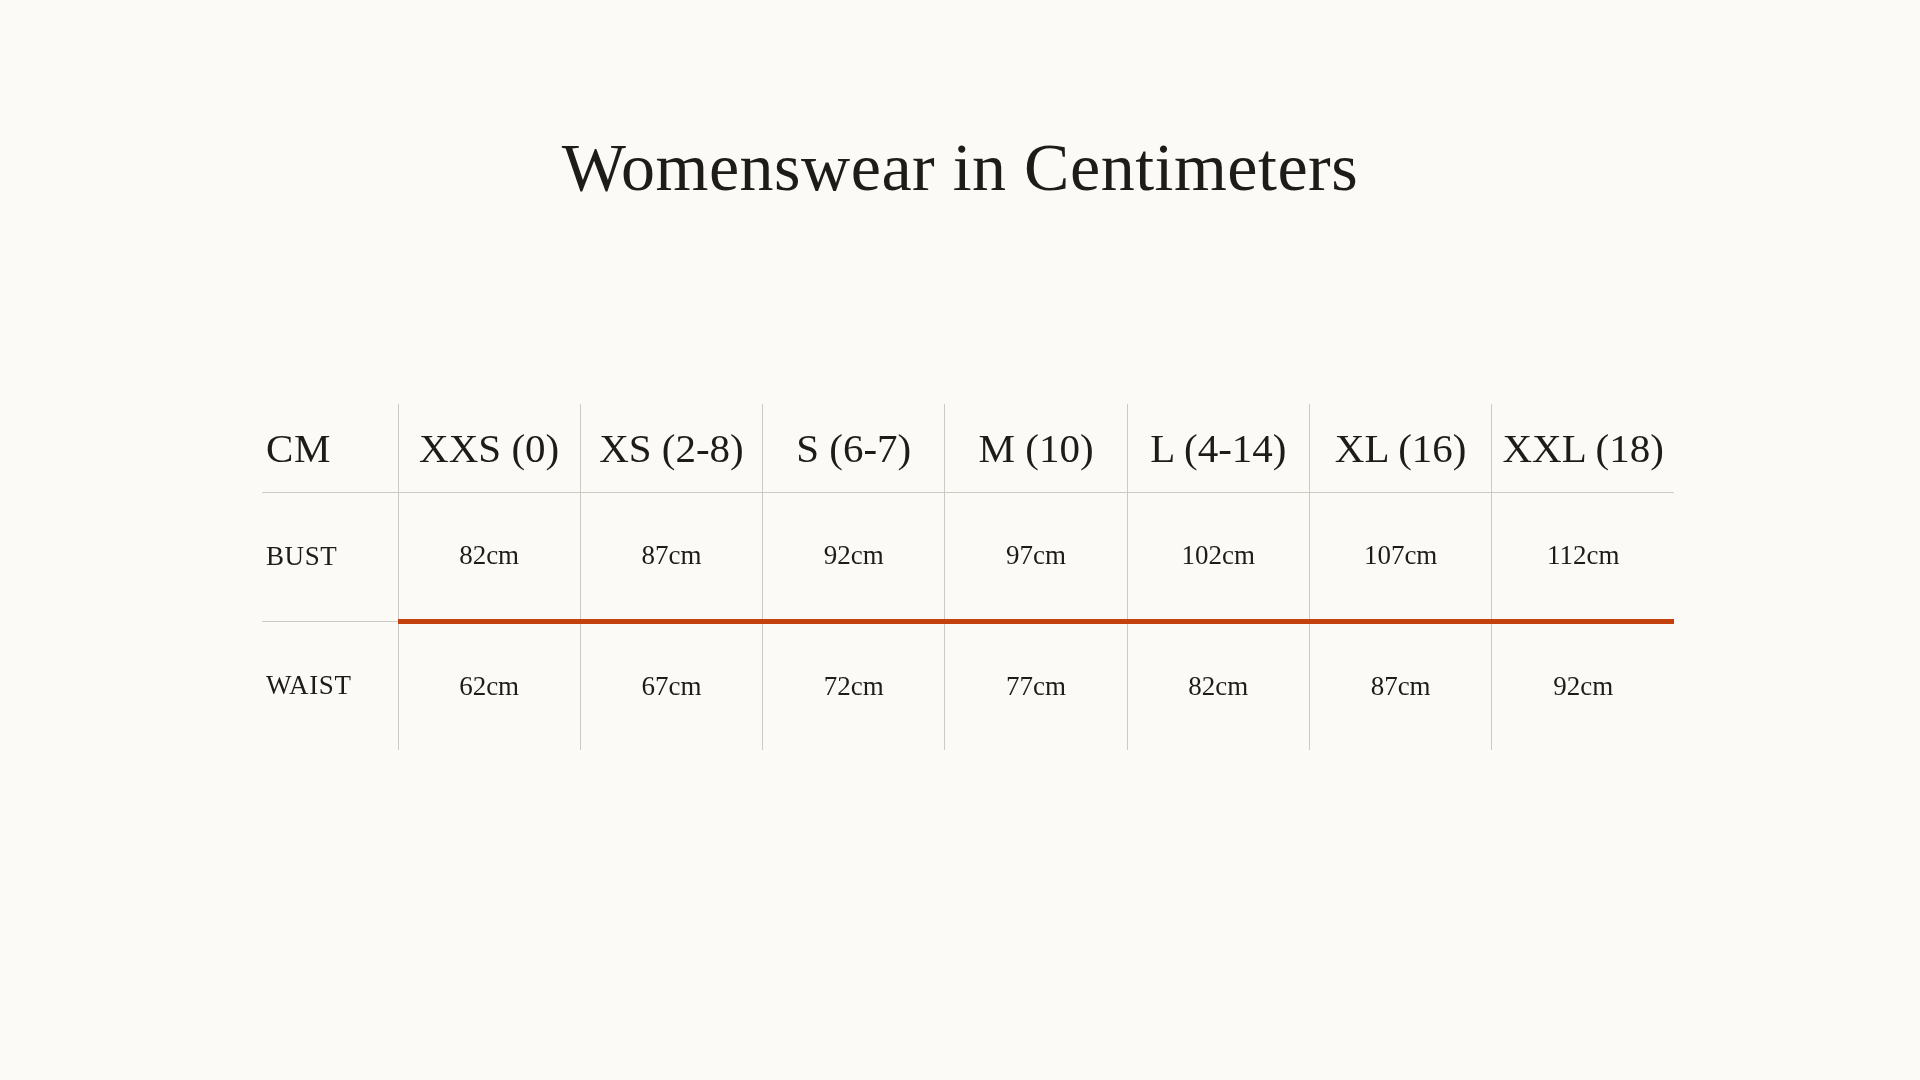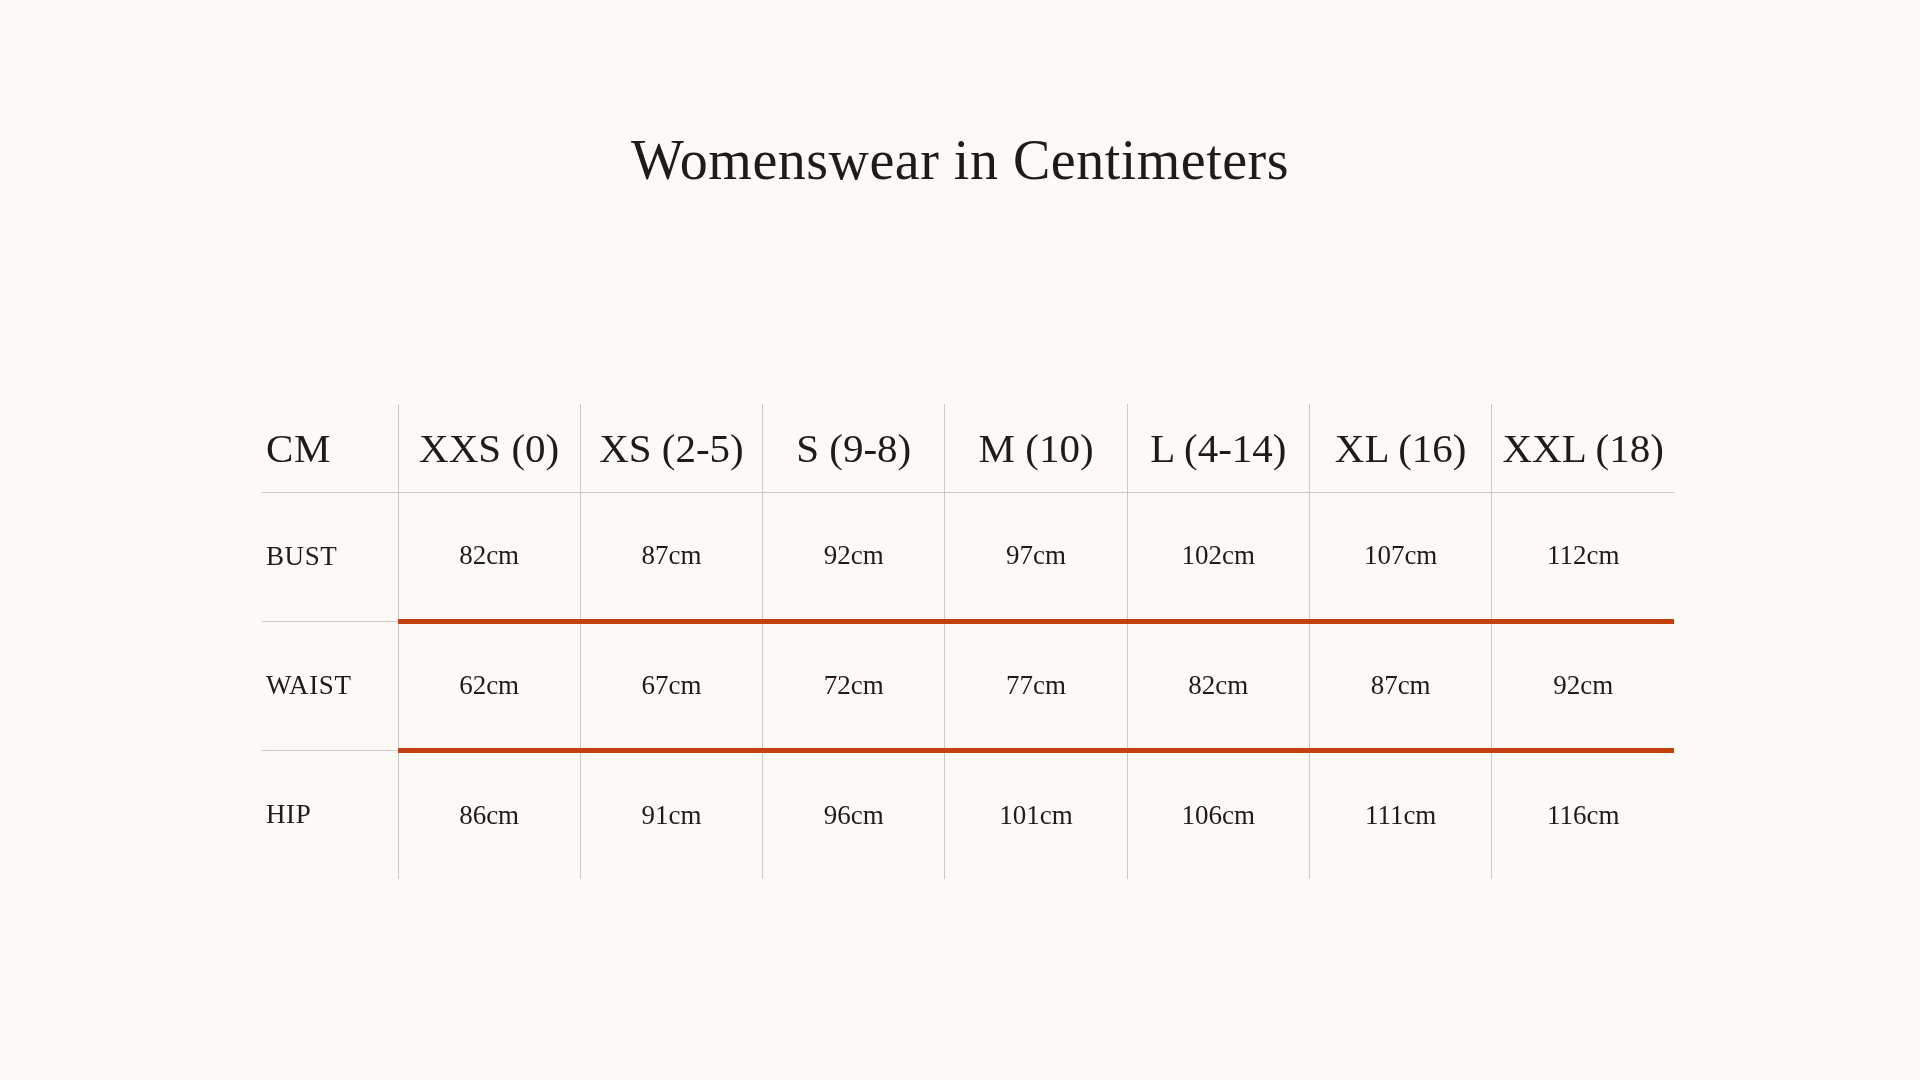--- a/index.html
+++ b/index.html
@@ -20,21 +20,21 @@
     height: 1080px;
     box-sizing: border-box;
   }
   .title {
     position: absolute;
     top: 128px;
     left: 0;
     width: 1920px;
     text-align: center;
     font-family: "Liberation Serif", serif;
-    font-size: 56px;
+    font-size: 68px;
     font-weight: 400;
     letter-spacing: 0.5px;
     color: #1E1C19;
     white-space: nowrap;
   }
   .table-wrap {
     position: absolute;
     top: 404px;
     left: 262px;
     width: 1412px;
@@ -108,22 +108,22 @@
         <col class="size-col">
         <col class="size-col">
         <col class="size-col">
         <col class="size-col">
         <col class="size-col">
       </colgroup>
       <thead>
         <tr>
           <th class="row-label">CM</th>
           <th>XXS (0)</th>
-          <th>XS (2-5)</th>
-          <th>S (9-8)</th>
+          <th>XS (2-8)</th>
+          <th>S (6-7)</th>
           <th>M (10)</th>
           <th>L (4-14)</th>
           <th>XL (16)</th>
           <th>XXL (18)</th>
         </tr>
       </thead>
       <tbody>
         <tr>
           <td class="row-label">BUST</td>
           <td>82cm</td>
@@ -137,27 +137,17 @@
         <tr>
           <td class="row-label">WAIST</td>
           <td>62cm</td>
           <td>67cm</td>
           <td>72cm</td>
           <td>77cm</td>
           <td>82cm</td>
           <td>87cm</td>
           <td>92cm</td>
         </tr>
-        <tr>
-          <td class="row-label">HIP</td>
-          <td>86cm</td>
-          <td>91cm</td>
-          <td>96cm</td>
-          <td>101cm</td>
-          <td>106cm</td>
-          <td>111cm</td>
-          <td>116cm</td>
-        </tr>
       </tbody>
     </table>
   </div>
 
 </div>
 
 </body></html>

